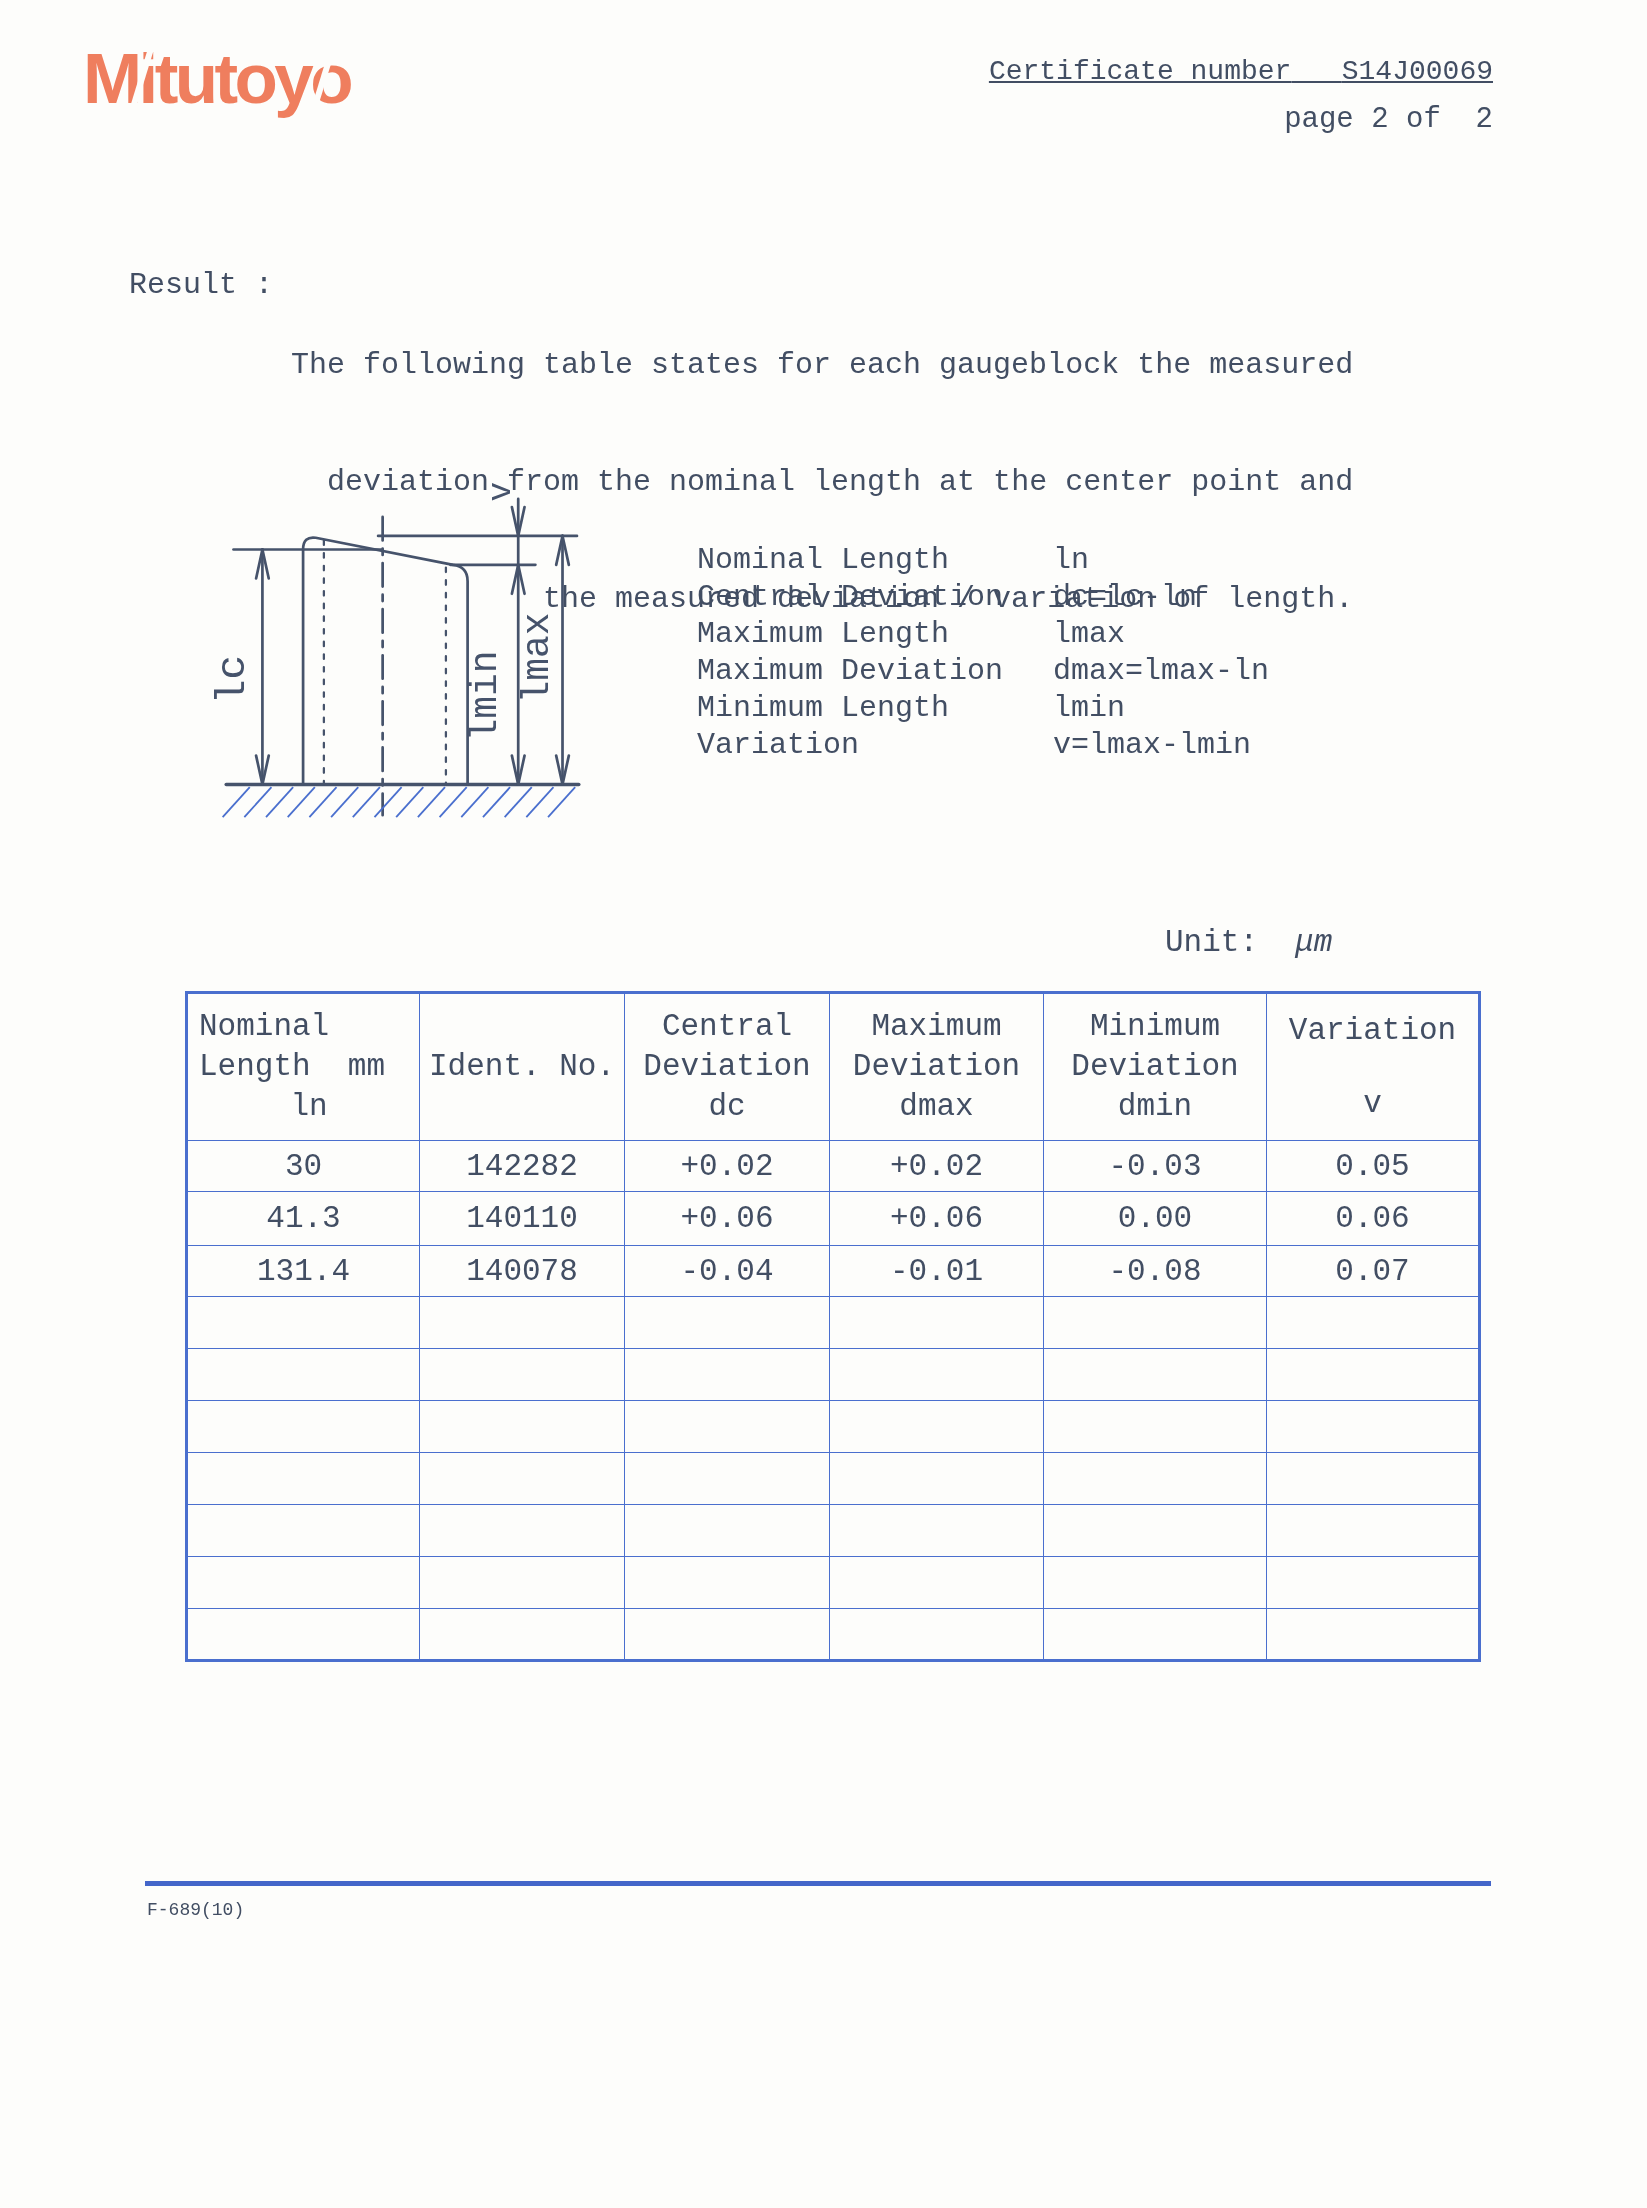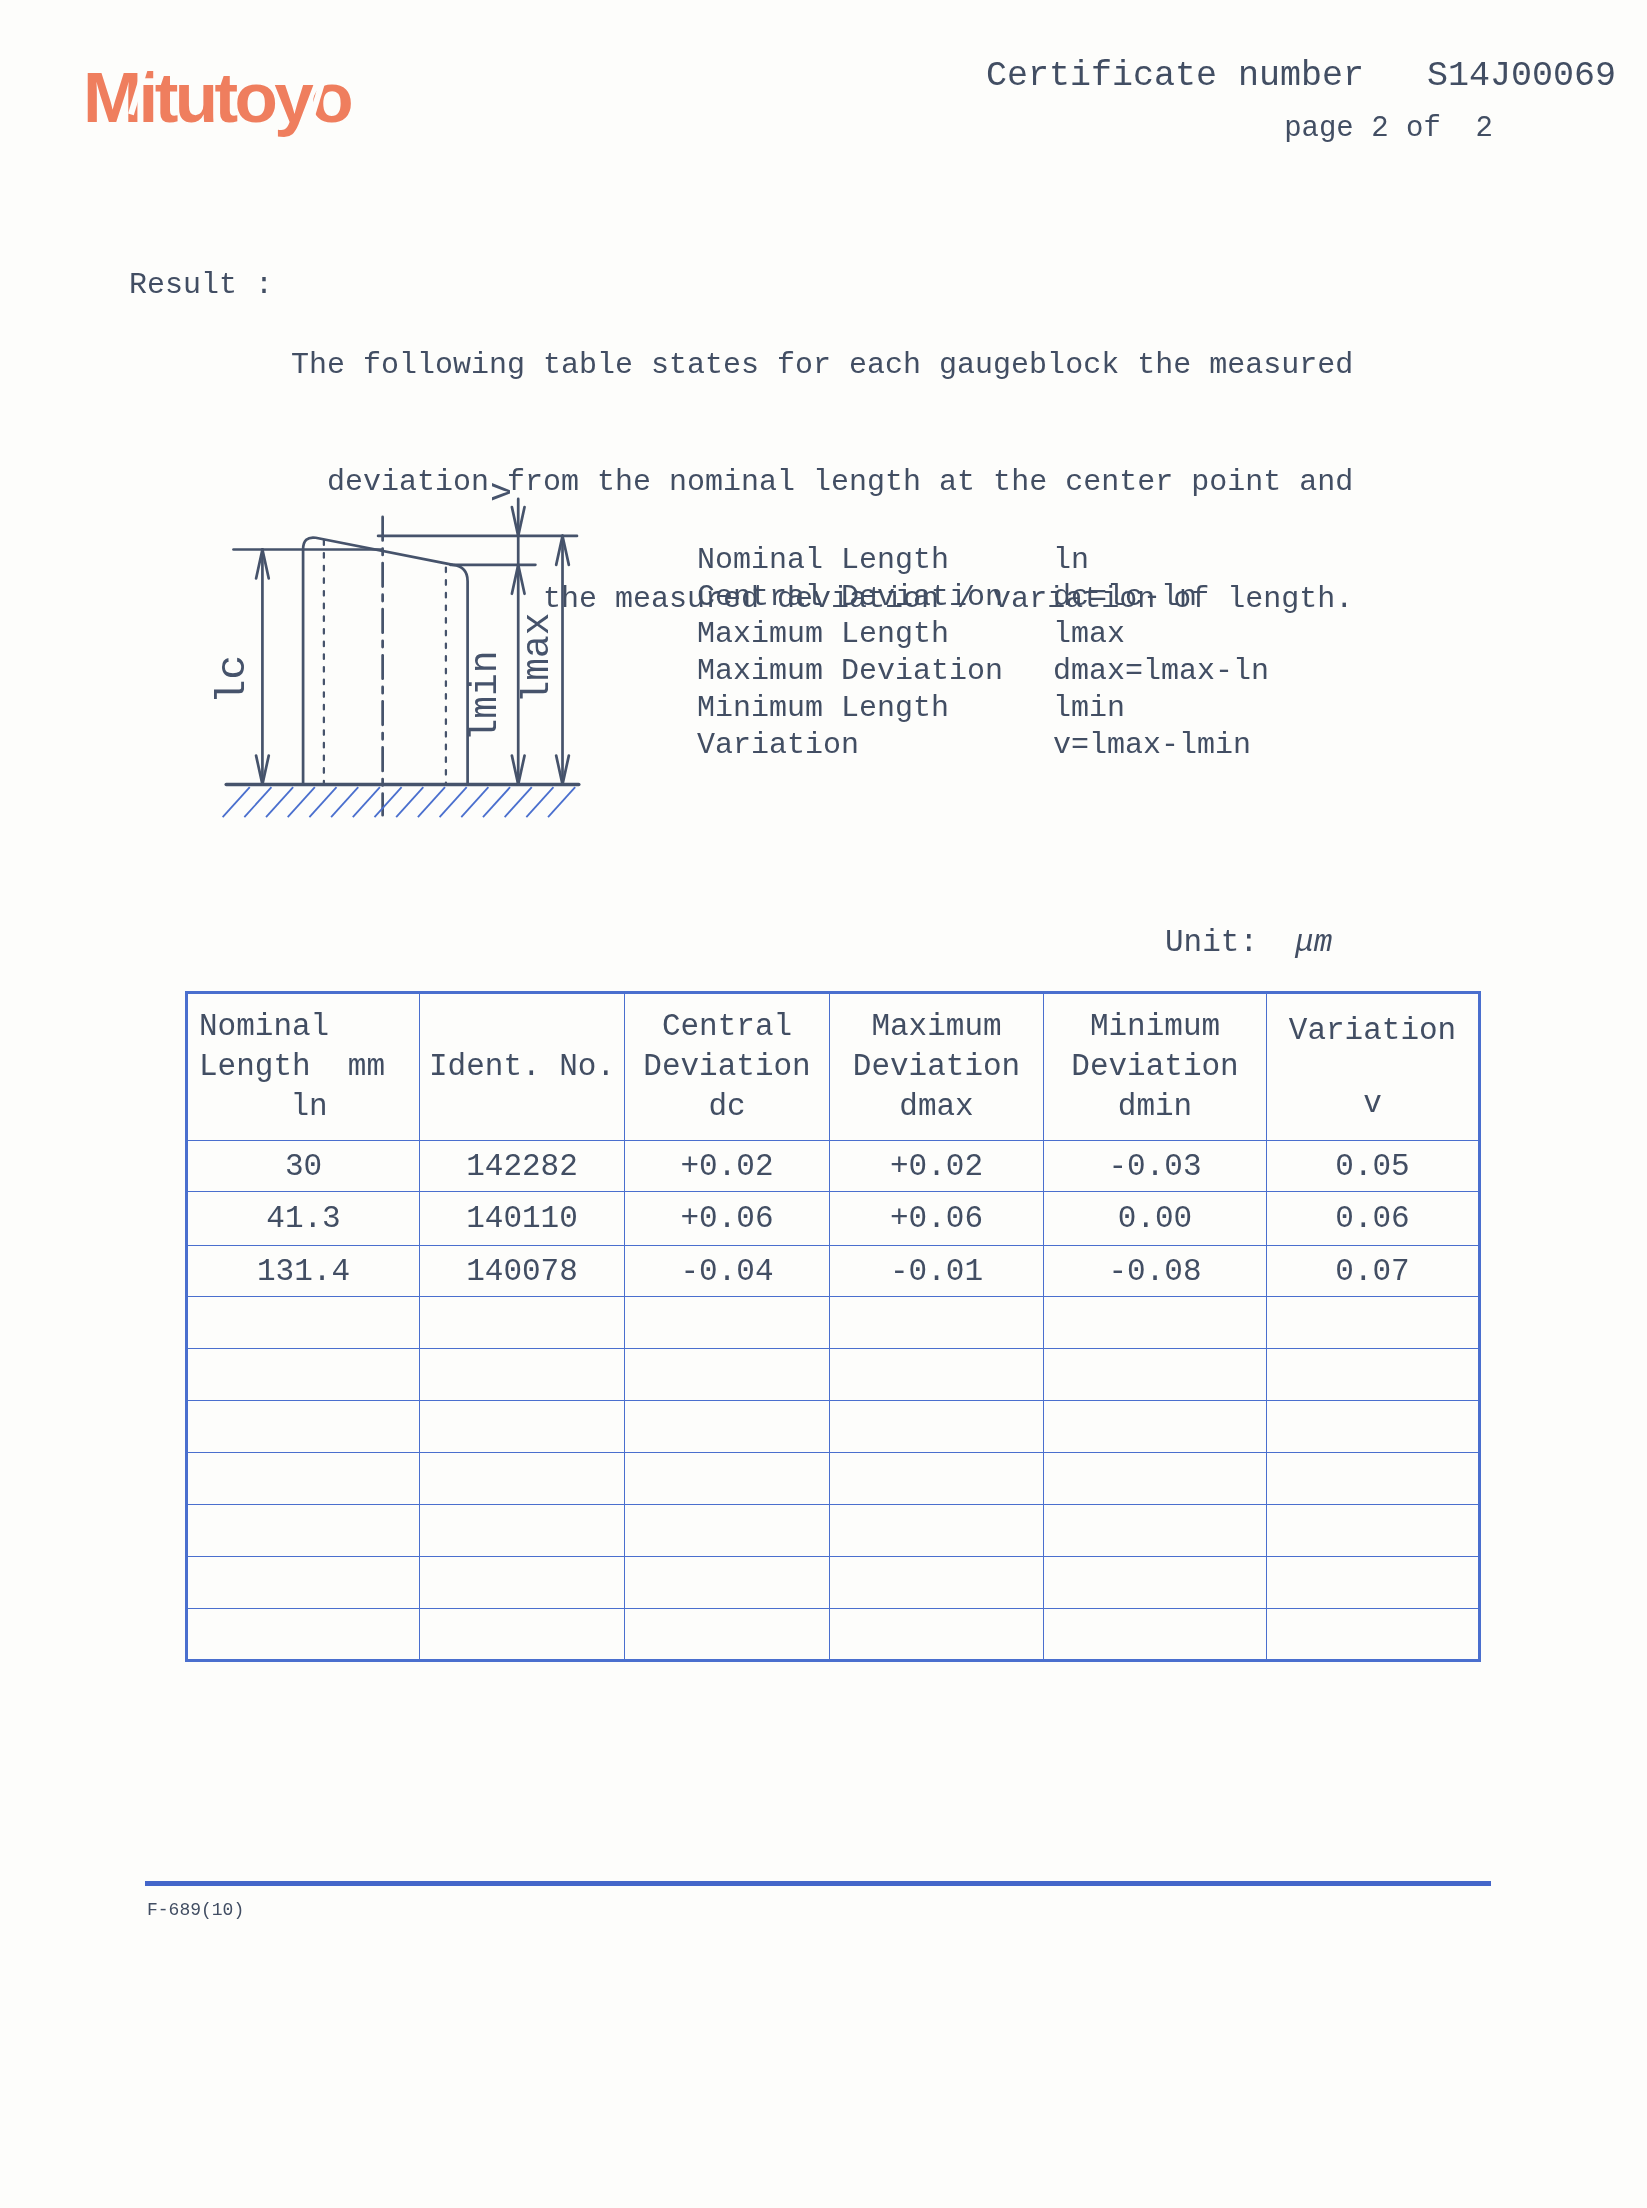--- a/index.html
+++ b/index.html
@@ -4,27 +4,27 @@
 <style>
   html,body{margin:0;padding:0;background:#e8e8e8;}
   .page{
     position:relative; width:1647px; height:2208px; background:#fdfdfb;
     font-family:"Liberation Mono","DejaVu Sans Mono",monospace;
     color:#424e63; overflow:hidden; margin:0 auto;
   }
   
   .logo{position:absolute; left:83px; top:38px;
     font-family:"Liberation Sans","DejaVu Sans",sans-serif;
-    font-weight:700; font-size:71px; letter-spacing:-3.6px; color:#ef7e5e;margin-top:19px;}
+    font-weight:700; font-size:71px; letter-spacing:-3.6px; color:#ef7e5e;}
   .logo-slash{position:absolute; width:6.3px; height:69px; background:#fdfdfb; transform:rotate(17deg);}
   .slash-m{left:138px; top:47px;}
   .slash-y{left:318px; top:52px;}
   
   .cert-block{position:absolute; left:986px; top:56px; width:507px; text-align:right;}
-  .cert-line{font-size:35px; white-space:pre;}
+  .cert-line{font-size:28px; white-space:pre;text-decoration:underline;}
   .page-line{font-size:29px; white-space:pre; margin-top:16.3px;}
   
   .result-row{position:absolute; left:129px; top:268px; display:flex;text-align:right;}
   .result-label{font-size:30px; white-space:pre; width:162px;}
   .result-text{font-size:30px; line-height:39px; white-space:pre;}
   
   .diagram-svg{position:absolute; left:208px; top:479px;}
   
   .defs-block{position:absolute; left:697px; top:542px; font-size:30px; line-height:37px;}
   .def-row{display:flex;}

